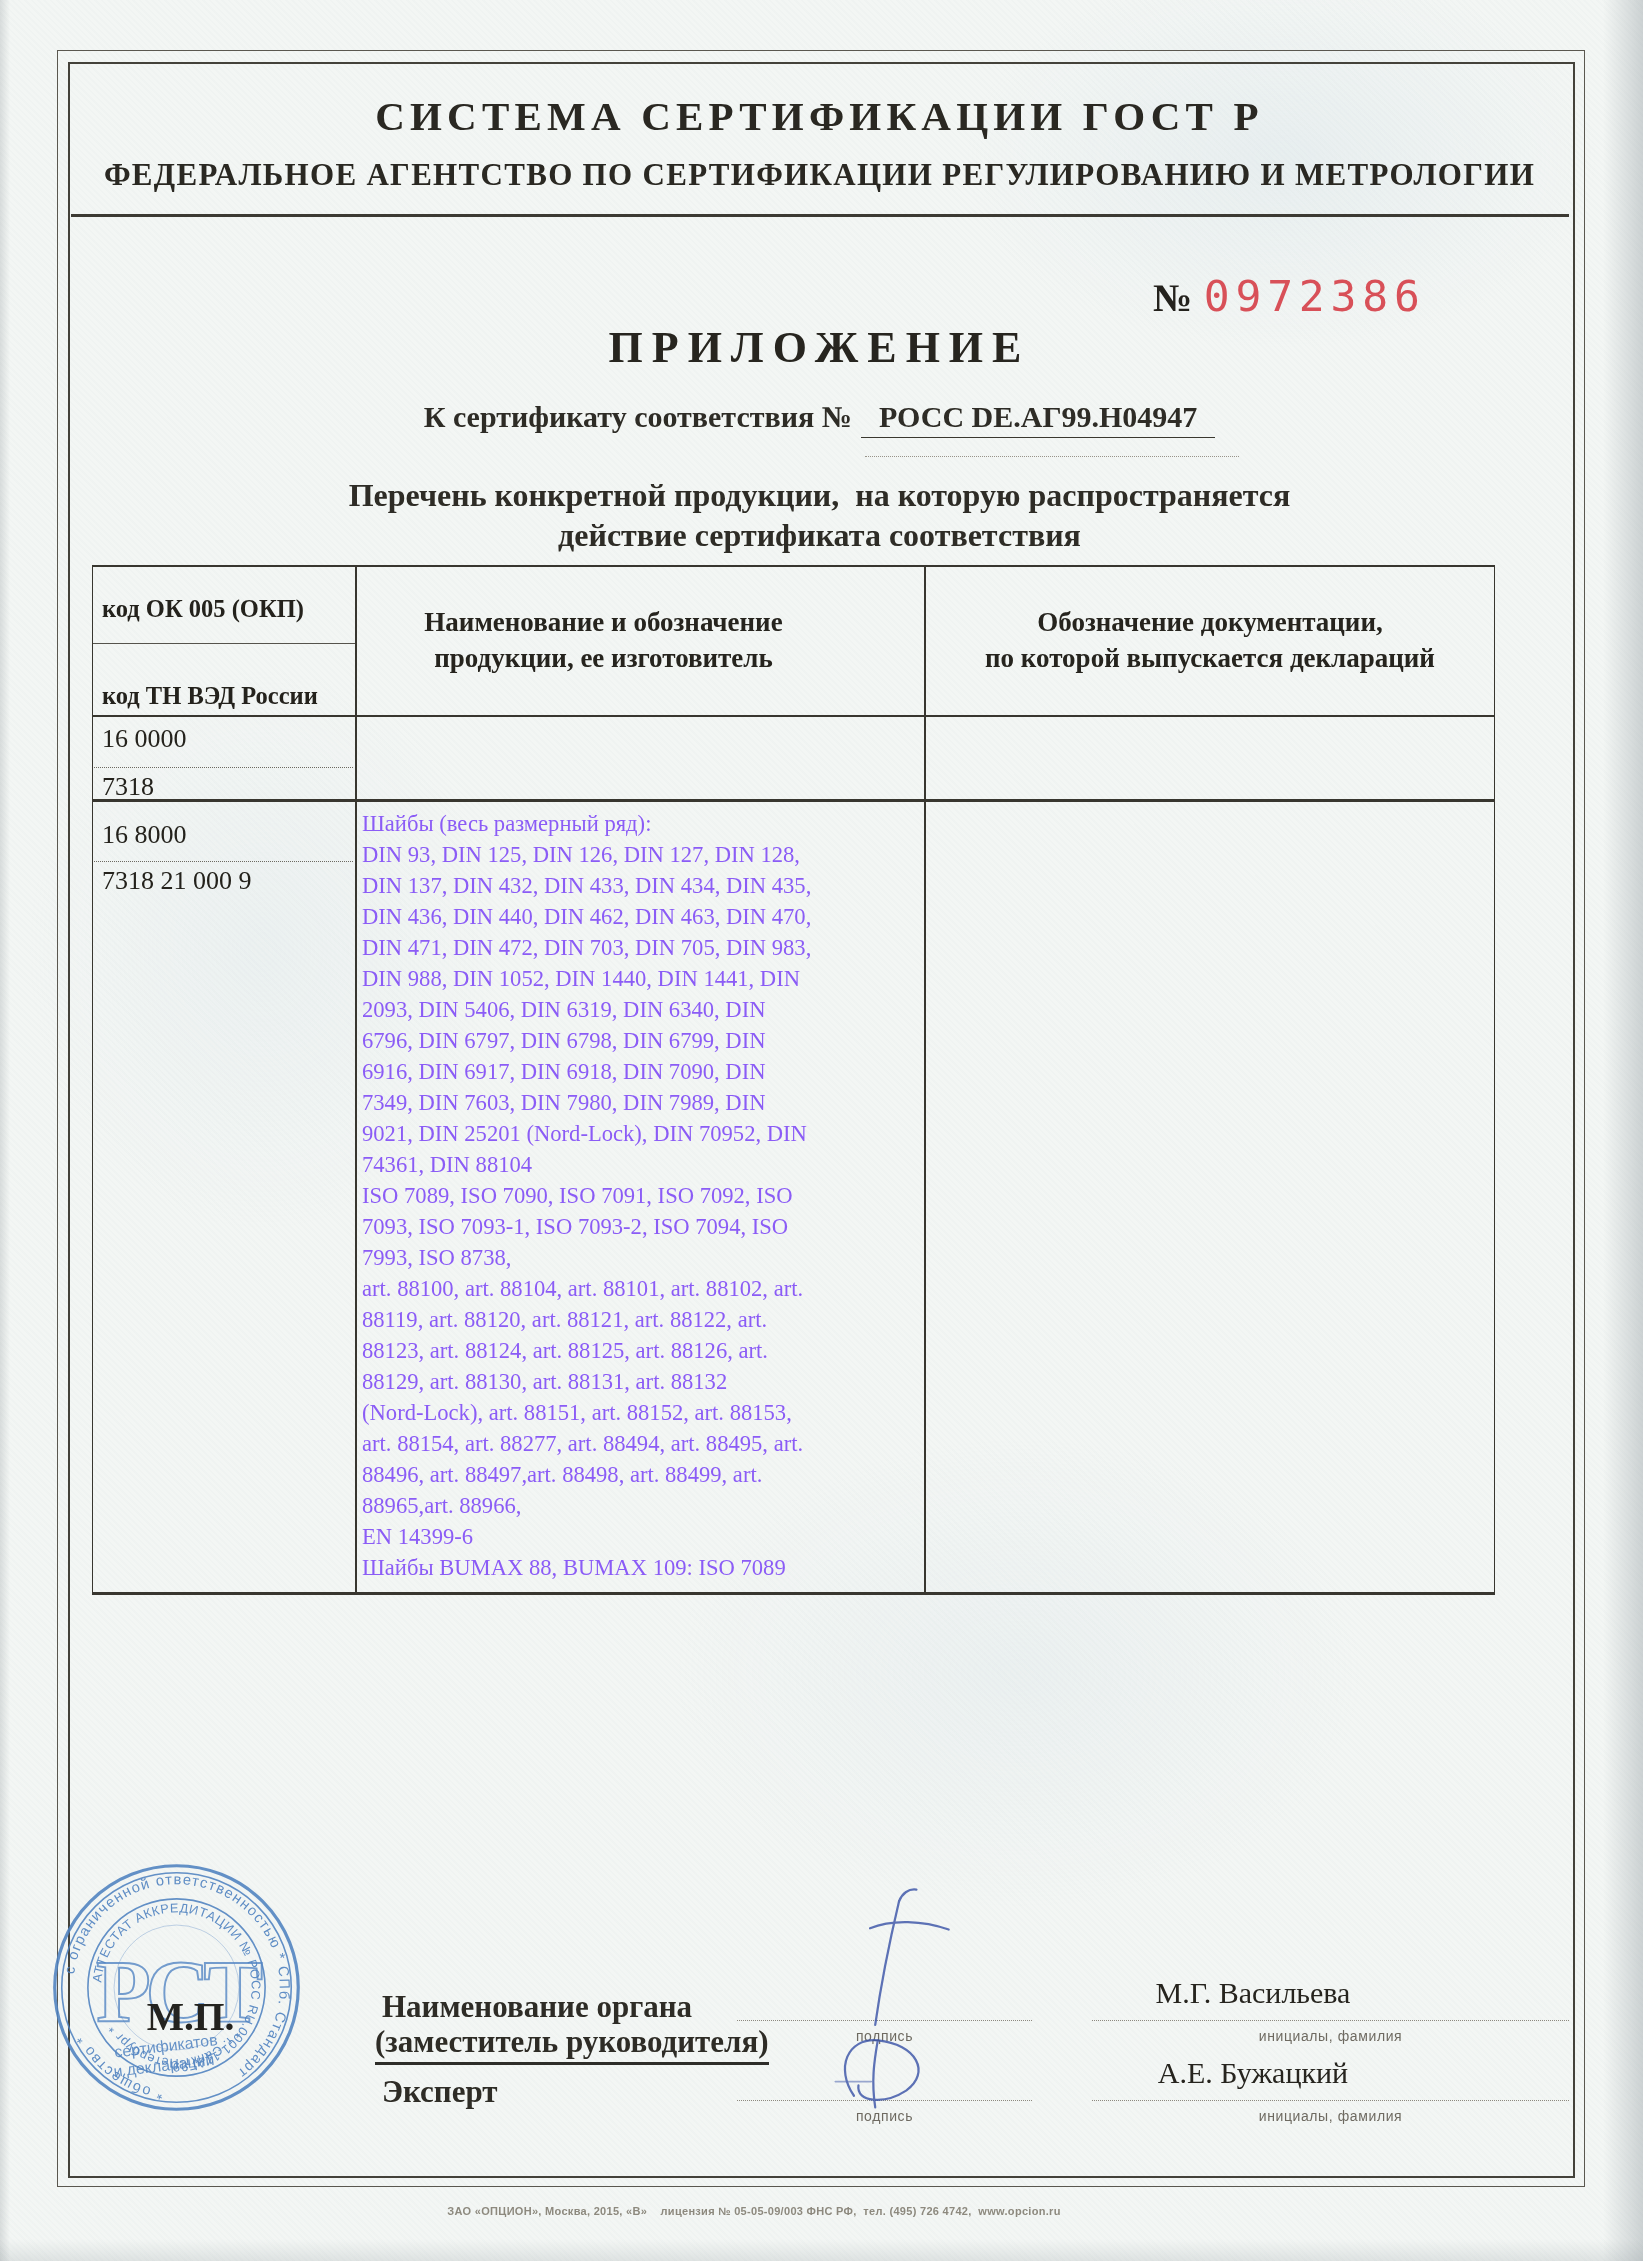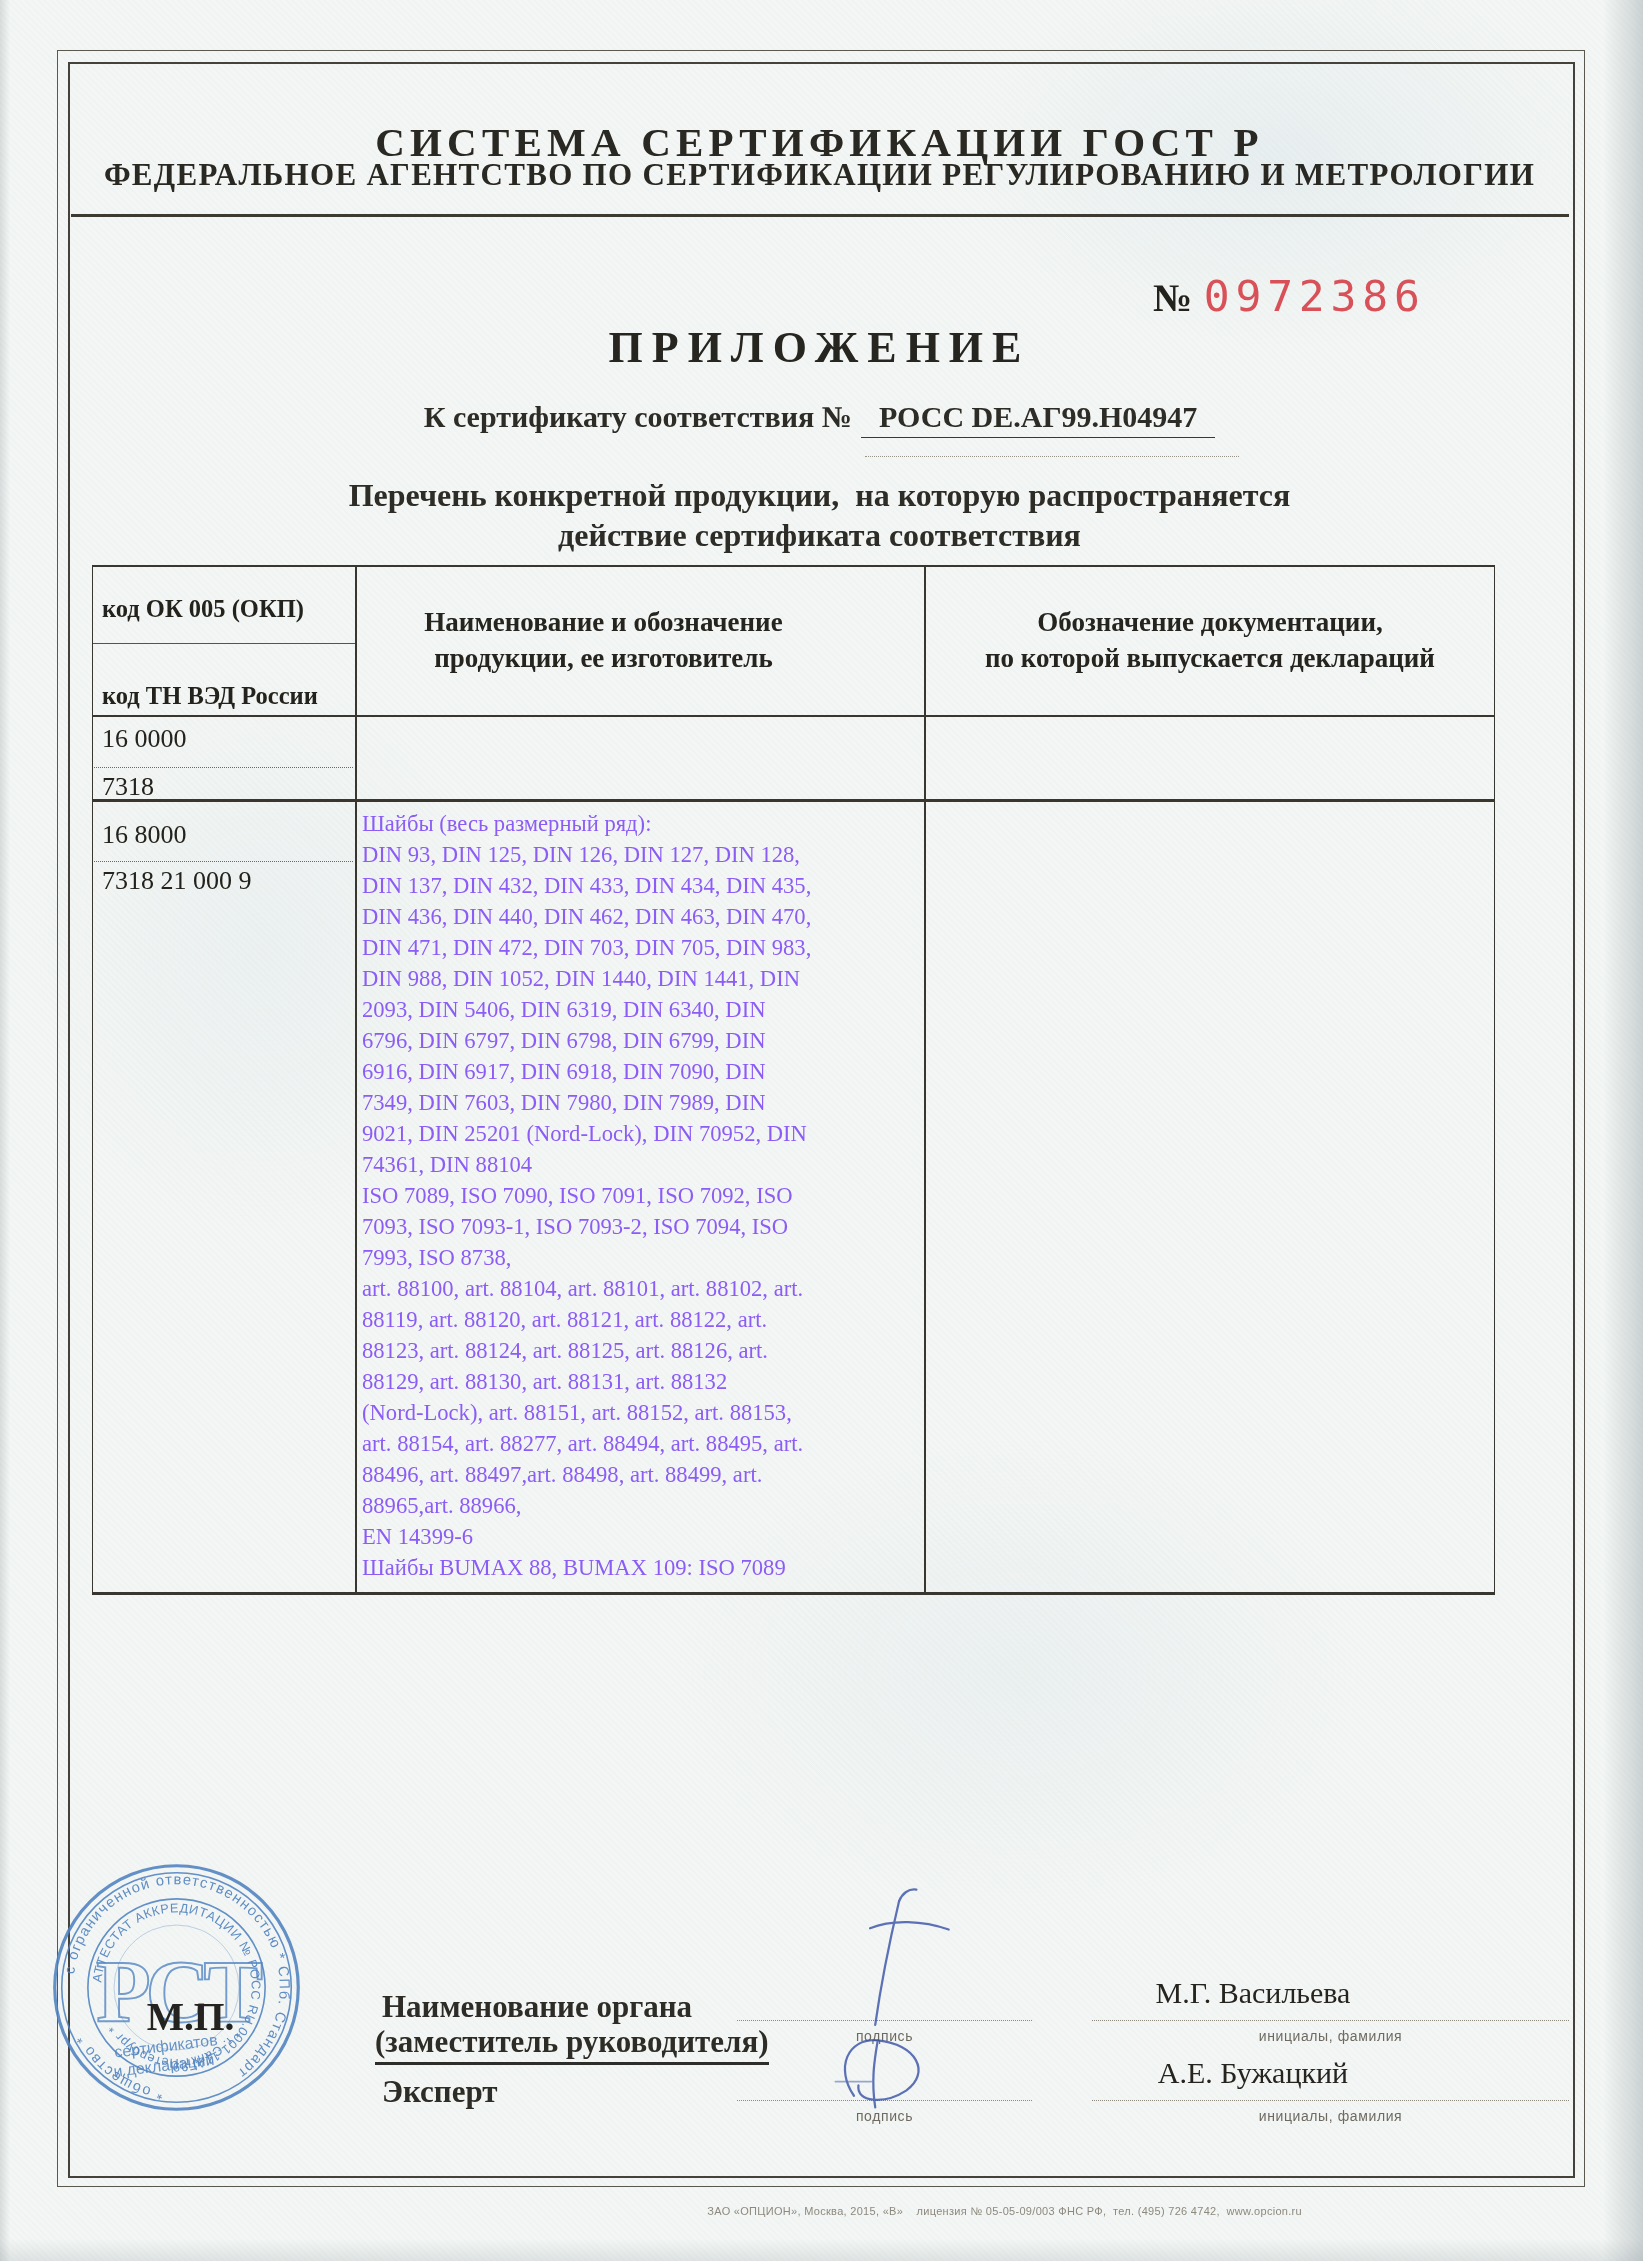--- a/index.html
+++ b/index.html
@@ -22,21 +22,21 @@
   .scan-edge-right{position:absolute;top:0;right:0;width:41px;height:100%;
     background:linear-gradient(to right, rgba(138,148,154,0), rgba(138,148,154,.38));}
   .scan-edge-bottom{position:absolute;bottom:0;left:0;width:100%;height:22px;
     background:linear-gradient(to bottom, rgba(138,148,154,0), rgba(138,148,154,.20));}
   .scan-edge-left{position:absolute;top:0;left:0;width:10.3px;height:100%;
     background:linear-gradient(to right, rgba(120,128,134,.22), rgba(120,128,134,0));}
 
   .frame-outer{left:57px;top:50px;width:1526px;height:2135px;border:1.9px solid #5a574f;}
   .frame-inner{left:68px;top:62px;width:1503px;height:2112px;border:2.6px solid #44423a;}
 
-  .title-system{left:68px;top:92px;width:1503px;font-size:41px;letter-spacing:5.2px;color:#2a2822;margin-top:26px;}
+  .title-system{left:68px;top:92px;width:1503px;font-size:41px;letter-spacing:5.2px;color:#2a2822;}
   .title-agency{left:68px;top:157px;width:1503px;font-size:31px;letter-spacing:1.3px;color:#2a2822;}
   .header-rule{left:71px;top:214px;width:1498px;height:2.6px;background:#3c3a33;}
 
   .form-number{left:1153px;top:271px;white-space:nowrap;}
   .form-number .no-sign{font-size:39px;font-weight:bold;color:#24221d;vertical-align:baseline;}
   .form-number .no-digits{font-family:"DejaVu Sans Mono",monospace;font-size:43px;
     color:#d85058;letter-spacing:5.8px;margin-left:11.6px;vertical-align:baseline;}
 
   .appendix-title{left:68px;top:322px;width:1503px;font-size:44px;letter-spacing:9px;color:#27251f;}
 
@@ -64,22 +64,22 @@
 
   .role1a{left:382px;top:1989px;font-size:31px;font-weight:bold;white-space:nowrap;}
   .role1b{left:375px;top:2024px;font-size:31px;font-weight:bold;white-space:nowrap;
     border-bottom:3.2px solid #2e2d29;padding-bottom:1.9px;}
   .role-expert{left:382px;top:2074px;font-size:31px;font-weight:bold;}
 
   .sig-line{position:absolute;height:0;border-top:1.3px dotted #8d897f;}
   .cap{position:absolute;text-align:center;font-size:14px;letter-spacing:0.6px;color:#6e6a61;}
   .person-name{position:absolute;text-align:center;font-size:30px;color:#26241e;white-space:nowrap;}
 
-  .footer-line{left:206px;top:2205px;width:1096px;text-align:right;
-    font-size:11px;color:#8d897e;letter-spacing:0.3px;white-space:pre;}
+  .footer-line{left:206px;top:2205px;width:1096px;text-align:center;
+    font-size:11px;color:#8d897e;letter-spacing:0.3px;white-space:pre;font-weight:bold;}
 
   .stamp-wrap{left:49px;top:1860px;width:255px;height:255px;z-index:8;}
   .sig-wrap{left:709px;top:1869px;width:335px;height:277px;z-index:8;}
 </style>
 </head>
 <body>
 
 <div class="scan-edge-right"></div>
 <div class="scan-edge-bottom"></div>
 <div class="scan-edge-left"></div>

